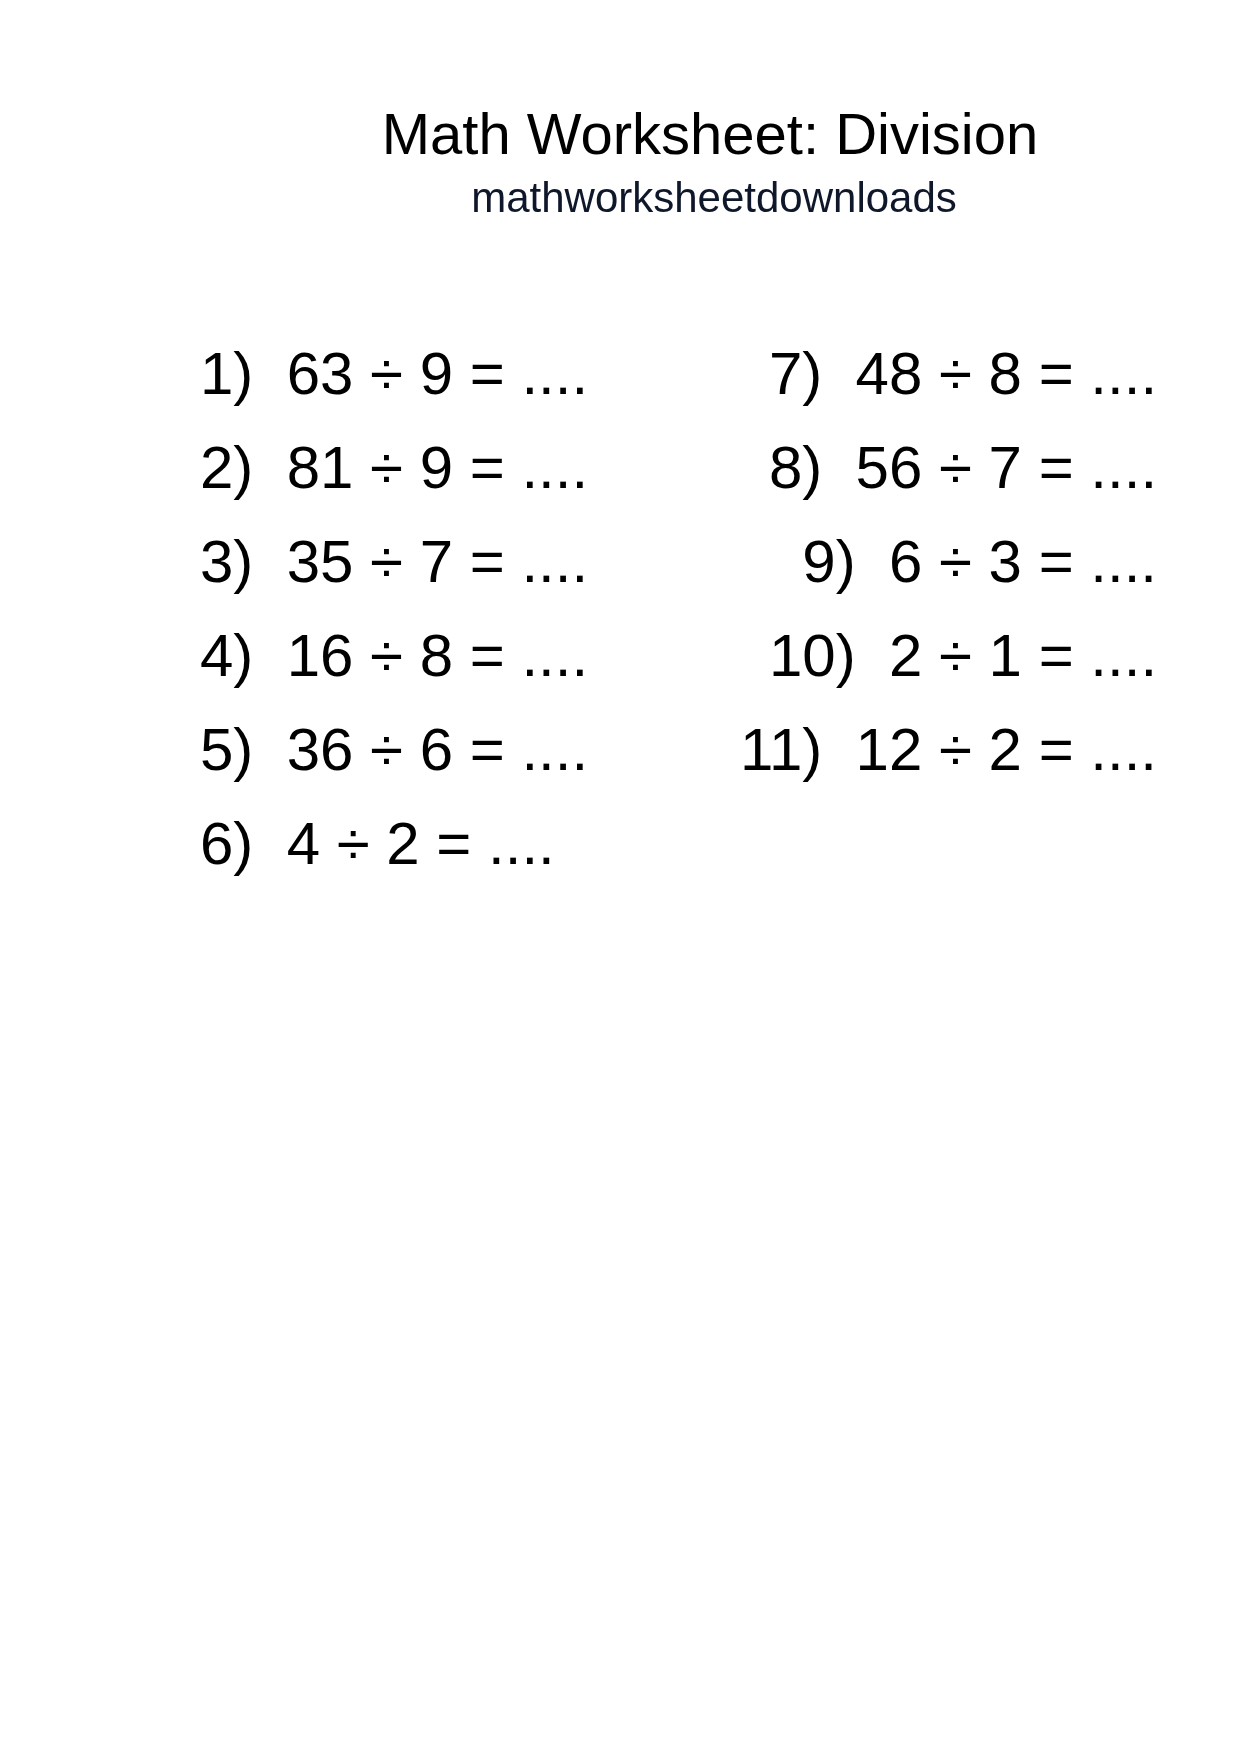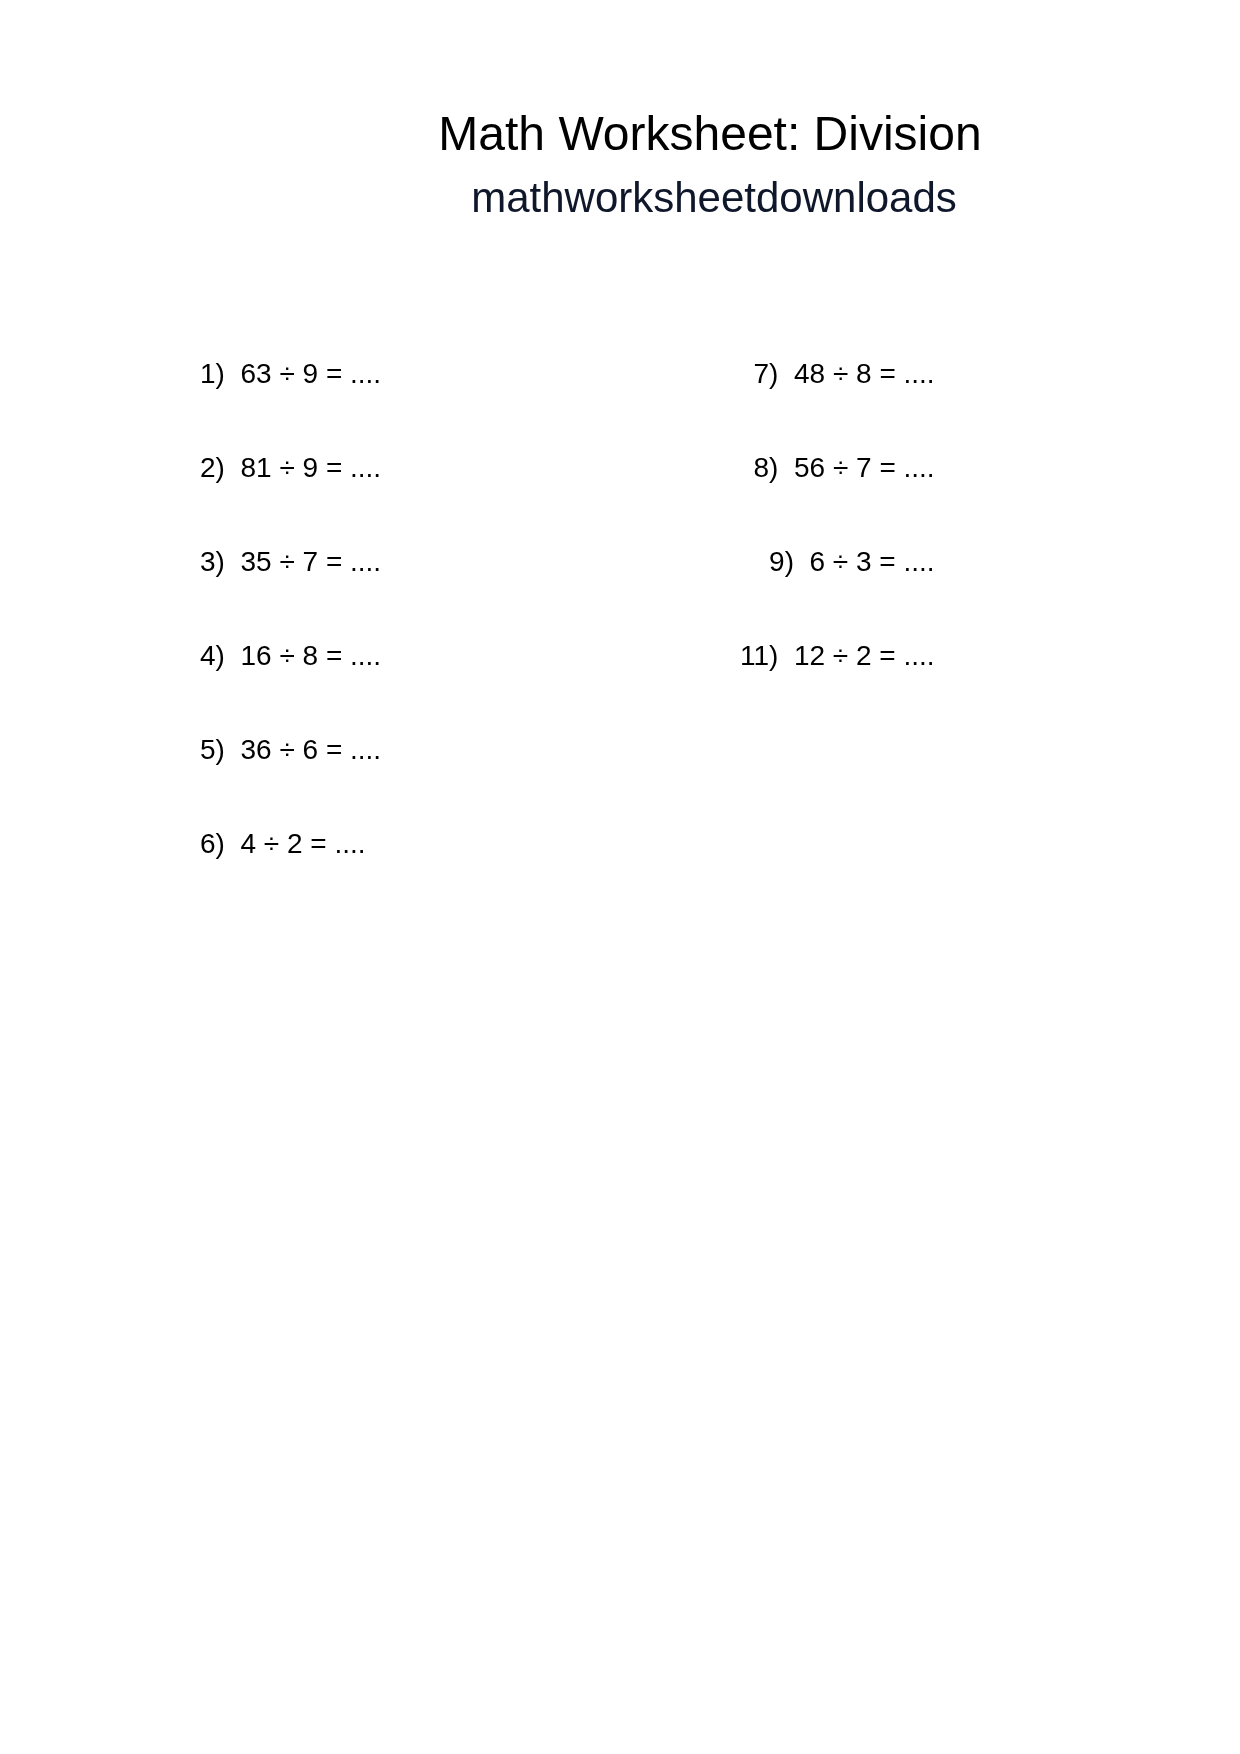--- a/index.html
+++ b/index.html
@@ -13,21 +13,21 @@
     height: 1754px;
     background: #ffffff;
     overflow: hidden;
     font-family: "Liberation Sans", sans-serif;
   }
   .title {
     position: absolute;
     top: 102px;
     left: 710px;
     transform: translateX(-50%);
-    font-size: 48px;
+    font-size: 58px;
     line-height: 64px;
     font-weight: 400;
     color: #000000;
     white-space: pre;
   }
   .subtitle {
     position: absolute;
     top: 174px;
     left: 714px;
     transform: translateX(-50%);
@@ -40,21 +40,21 @@
   .col {
     position: absolute;
     top: 348px;
   }
   .col-left  { left: 200px; }
   .col-right { left: 740px; text-align: right; }
   .problem {
     height: 52px;
     line-height: 52px;
     margin-bottom: 42px;
-    font-size: 28px;
+    font-size: 60px;
     color: #000000;
     white-space: pre;
   }
 </style>
 </head>
 <body>
 
 <div class="page">
 
   <div class="title">Math Worksheet: Division</div>
@@ -67,16 +67,17 @@
     <div class="problem">3)  35 ÷ 7 = ....</div>
     <div class="problem">4)  16 ÷ 8 = ....</div>
     <div class="problem">5)  36 ÷ 6 = ....</div>
     <div class="problem">6)  4 ÷ 2 = ....</div>
   </div>
 
   <div class="col col-right">
     <div class="problem">7)  48 ÷ 8 = ....</div>
     <div class="problem">8)  56 ÷ 7 = ....</div>
     <div class="problem">9)  6 ÷ 3 = ....</div>
+    <div class="problem">10)  2 ÷ 1 = ....</div>
     <div class="problem">11)  12 ÷ 2 = ....</div>
   </div>
 
 </div>
 
 </body></html>

